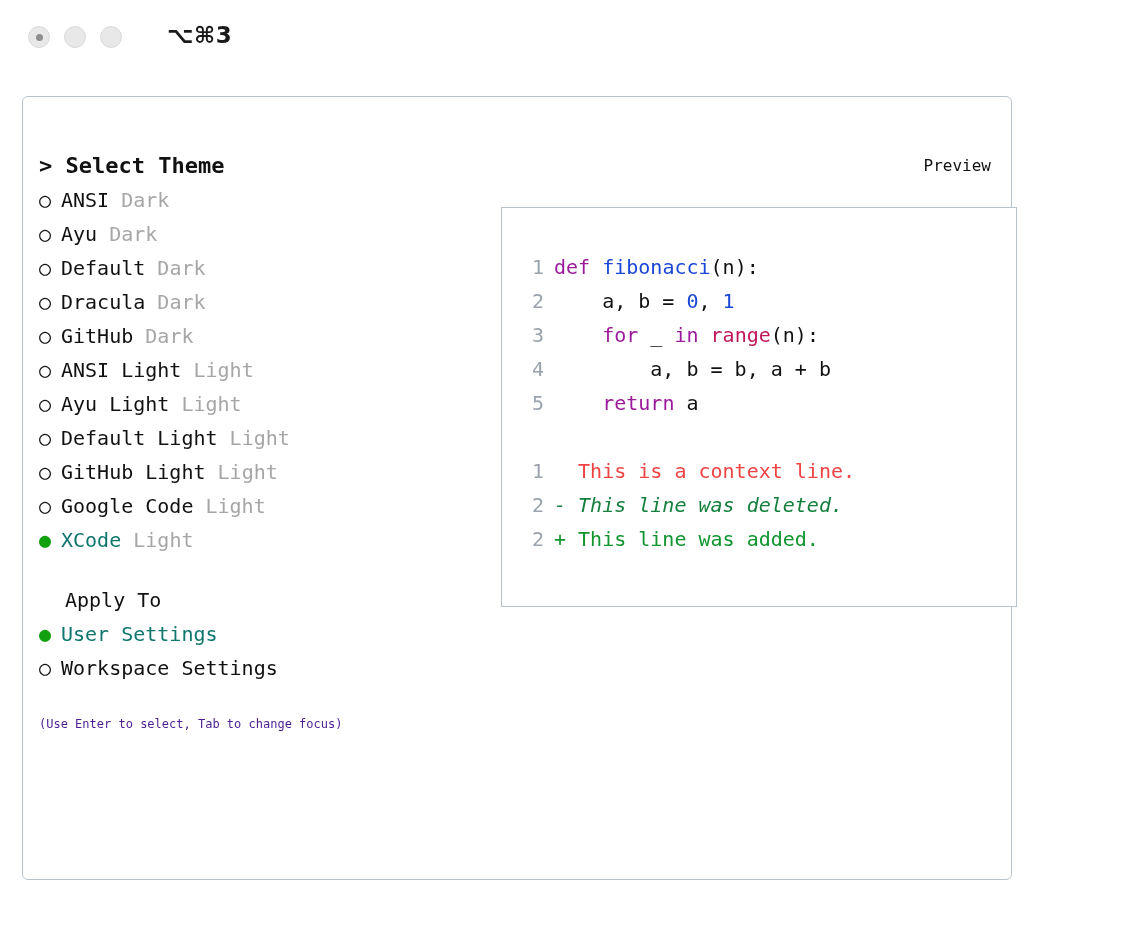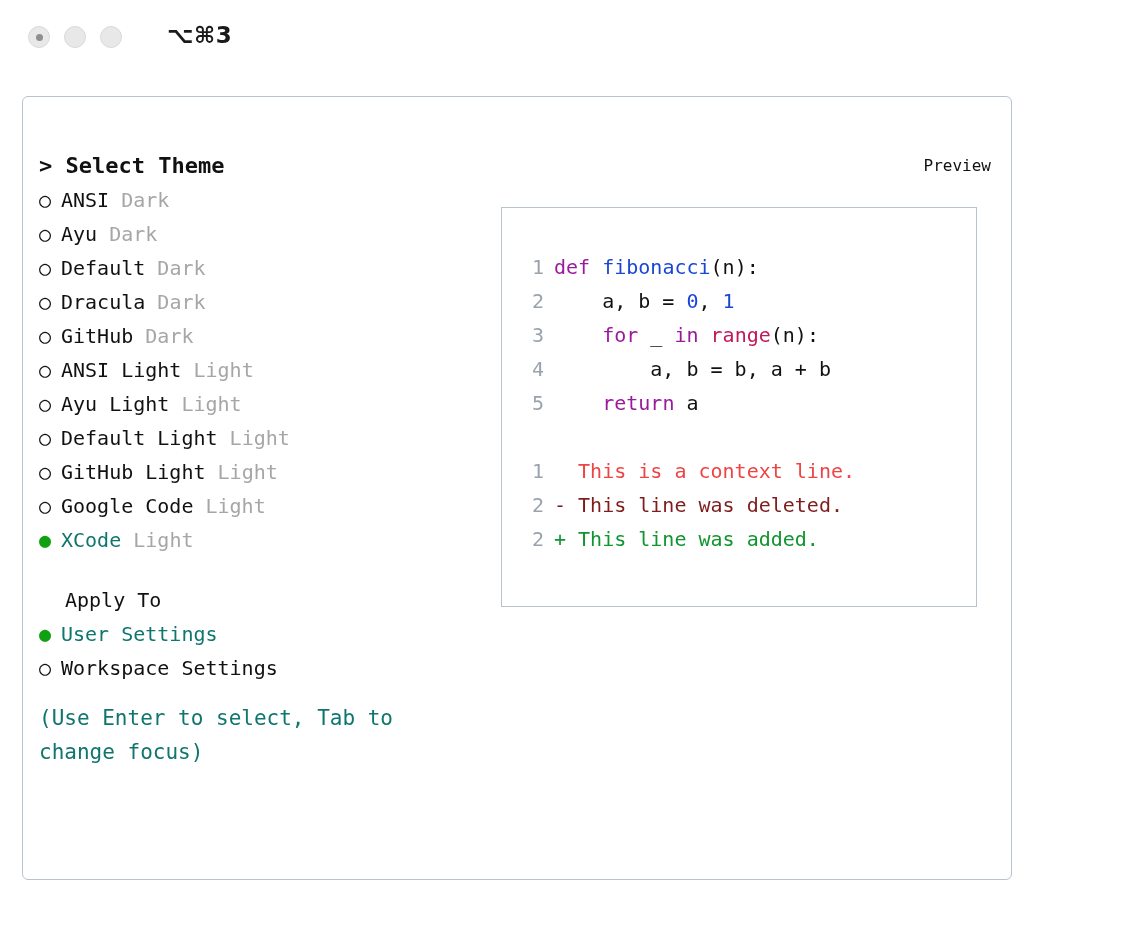--- a/index.html
+++ b/index.html
@@ -109,38 +109,38 @@
 
   .applyto-title {
     font-size: 20px;
     line-height: 34px;
     color: #111111;
     white-space: pre;
     padding-left: 26px;
     margin-top: 26px;
   }
   .hint {
-    margin-top: 16px;
-    font-size: 21px;
-    line-height: 34px;
-    color: #0f766e;
+    margin-top: 22px;
+    font-size: 12px;
+    line-height: 34px;
+    color: #4c1d95;
     white-space: pre-wrap;
     width: 410px;
   }
   .preview-title {
     font-size: 16px;
     font-weight: normal;
     color: #111111;
     line-height: 34px;
     white-space: pre;
     text-align: right;
   }
   .preview-box {
     margin-top: 24px;
-    width: 476px;
+    width: 516px;
     height: 400px;
     border: 1px solid #b9c3cc;
     box-sizing: border-box;
     background: #ffffff;
     position: relative;
   }
   .code {
     position: absolute;
     left: 16px;
     top: 42px;
@@ -153,21 +153,21 @@
     width: 26px;
     text-align: right;
     color: #9aa3ad;
     margin-right: 10px;
   }
   .kw   { color: #9b1a9b; }
   .fn   { color: #1a46d6; }
   .num  { color: #1a46d6; }
   .plain{ color: #111111; }
   .builtin { color: #c2185b; }
-  .diff-del { color: #7f1d1d; }
+  .diff-del { color: #15803d; font-style: italic; }
   .diff-add { color: #11952f; }
   .diff-ctx { color: #ef4444; }
   .spacer { height: 34px; }
 </style>
 </head>
 <body>
 
 <div class="window">
 
   <div class="titlebar">

